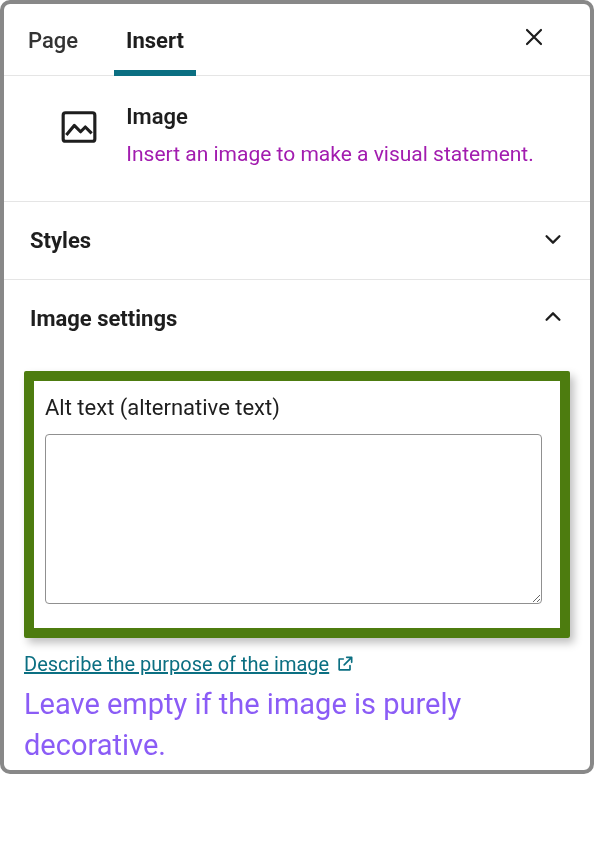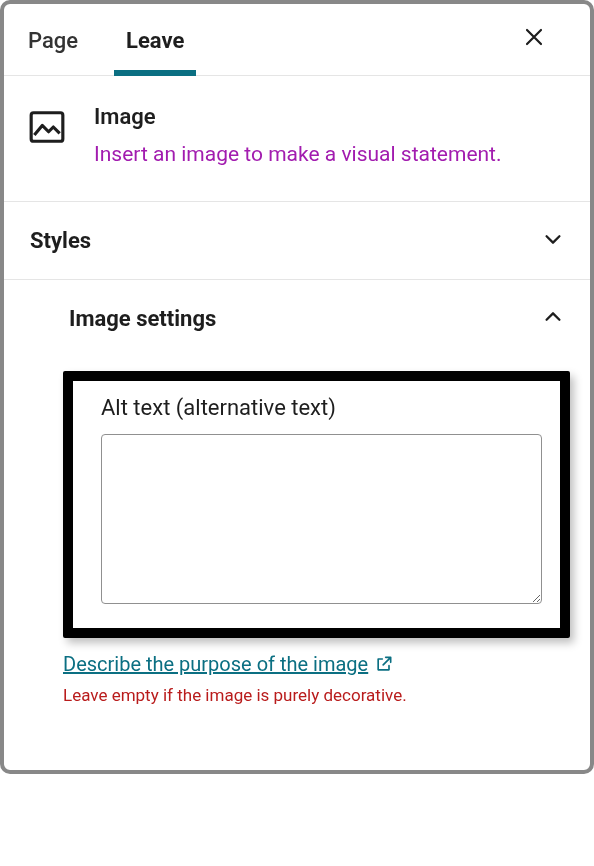--- a/index.html
+++ b/index.html
@@ -47,20 +47,21 @@
   font-size: 26px;
   color: #222;
   cursor: pointer;
   padding: 12px;
 }
 .block-info {
   display: flex;
   padding: 28px 24px 32px 24px;
   gap: 28px;
   border-bottom: 1px solid #e5e5e5;
+  justify-content: center;
 }
 .block-icon {
   flex-shrink: 0;
   width: 38px;
   height: 38px;
   margin-top: 4px;
 }
 .block-title {
   font-size: 22px;
   font-weight: 600;
@@ -89,23 +90,23 @@
 }
 .chevron {
   width: 22px;
   height: 22px;
   color: #222;
 }
 .section-body {
   padding: 14px 20px 28px 20px;
 }
 .highlight-box {
-  border: 10px solid #000000;
+  border: 10px solid #4d7c0f;
   border-radius: 2px;
-  padding: 14px 18px 20px 28px;
+  padding: 14px 18px 20px 11px;
   margin-bottom: 12px;
   box-shadow: 4px 5px 8px rgba(0,0,0,.25);
 }
 .field-label {
   font-size: 22px;
   color: #1e1e1e;
   margin-bottom: 14px;
   display: block;
 }
 .alt-textarea {
@@ -125,34 +126,34 @@
   display: inline-flex;
   align-items: center;
   gap: 6px;
   margin-top: 2px;
 }
 .ext-icon {
   width: 20px; height: 20px;
   color: #0b6f82;
 }
 .help-text {
-  font-size: 17px;
-  color: #b91c1c;
+  font-size: 29px;
+  color: #8b5cf6;
   margin-top: 8px;
   line-height: 1.4;
 }
 </style>
 </head>
 <body>
 
 <div class="panel">
 
   <div class="tabs">
     <div class="tab inactive">Page</div>
-    <div class="tab active">Leave</div>
+    <div class="tab active">Insert</div>
     <div class="close">
       <svg viewBox="0 0 24 24" width="24" height="24">
           <path d="M5 5 L19 19 M19 5 L5 19" stroke="#1e1e1e" stroke-width="2.2" fill="none" stroke-linecap="round"></path>
         </svg>
     </div>
   </div>
 
   <div class="block-info">
     <svg class="block-icon" viewBox="0 0 24 24">
       <rect x="2" y="3" width="20" height="18" rx="1.5" fill="none" stroke="#1e1e1e" stroke-width="2"></rect>
@@ -166,21 +167,21 @@
 
   <div class="section">
     <div class="section-header">
       <span class="section-title">Styles</span>
       <svg class="chevron" viewBox="0 0 24 24">
           <path d="M5 9 L12 16 L19 9" fill="none" stroke="#1e1e1e" stroke-width="2.5" stroke-linecap="round" stroke-linejoin="round"></path>
         </svg>
     </div>
   </div>
 
-  <div class="section" style="border-bottom:none;margin-left:39px;">
+  <div class="section" style="border-bottom:none;">
     <div class="section-header">
       <span class="section-title">Image settings</span>
       <svg class="chevron" viewBox="0 0 24 24">
           <path d="M5 15 L12 8 L19 15" fill="none" stroke="#1e1e1e" stroke-width="2.5" stroke-linecap="round" stroke-linejoin="round"></path>
         </svg>
     </div>
     <div class="section-body">
       <div class="highlight-box">
         <label class="field-label">Alt text (alternative text)</label>
         <textarea class="alt-textarea" style=""></textarea>

